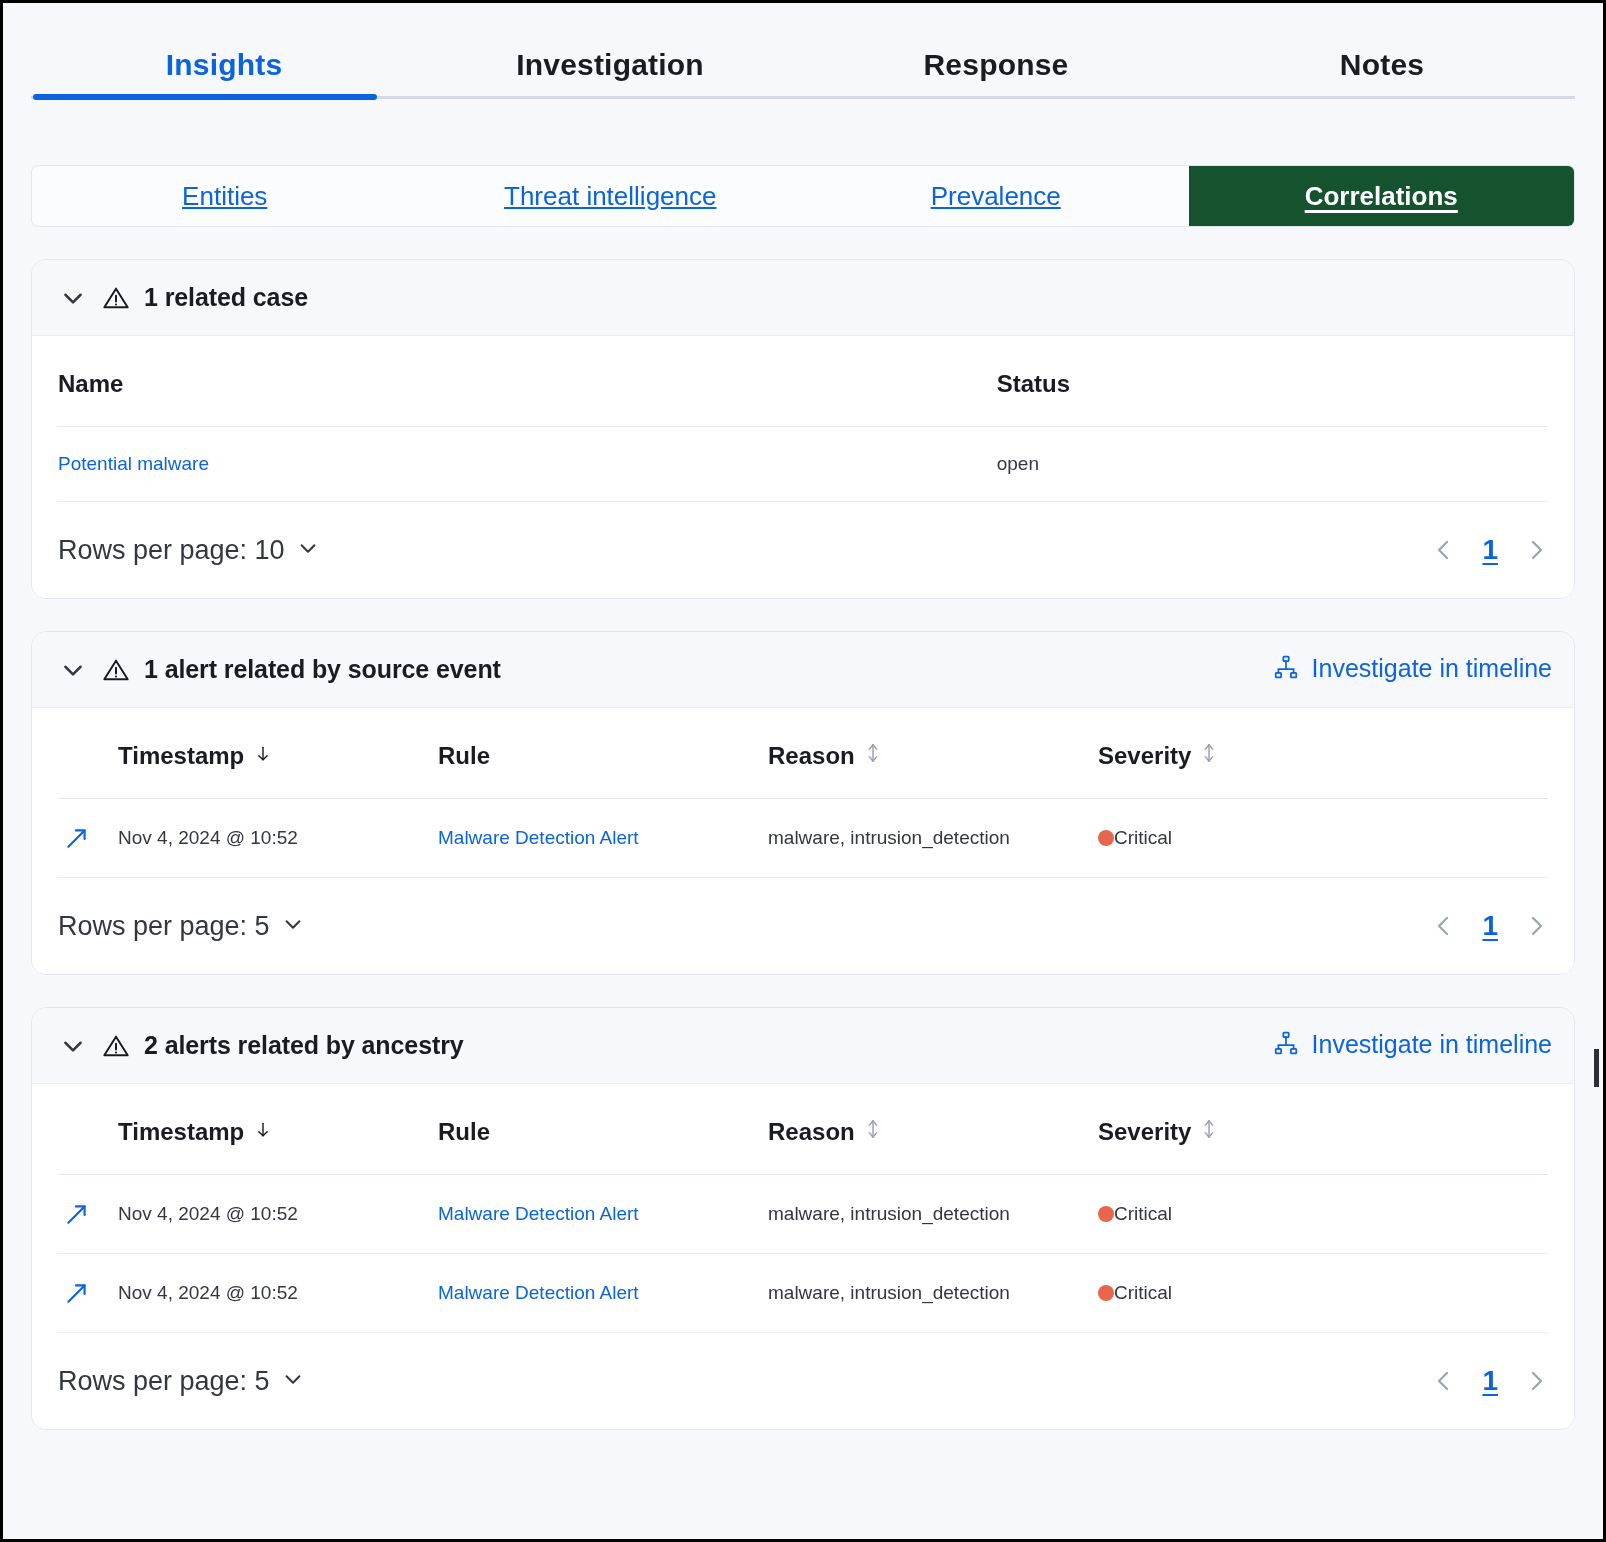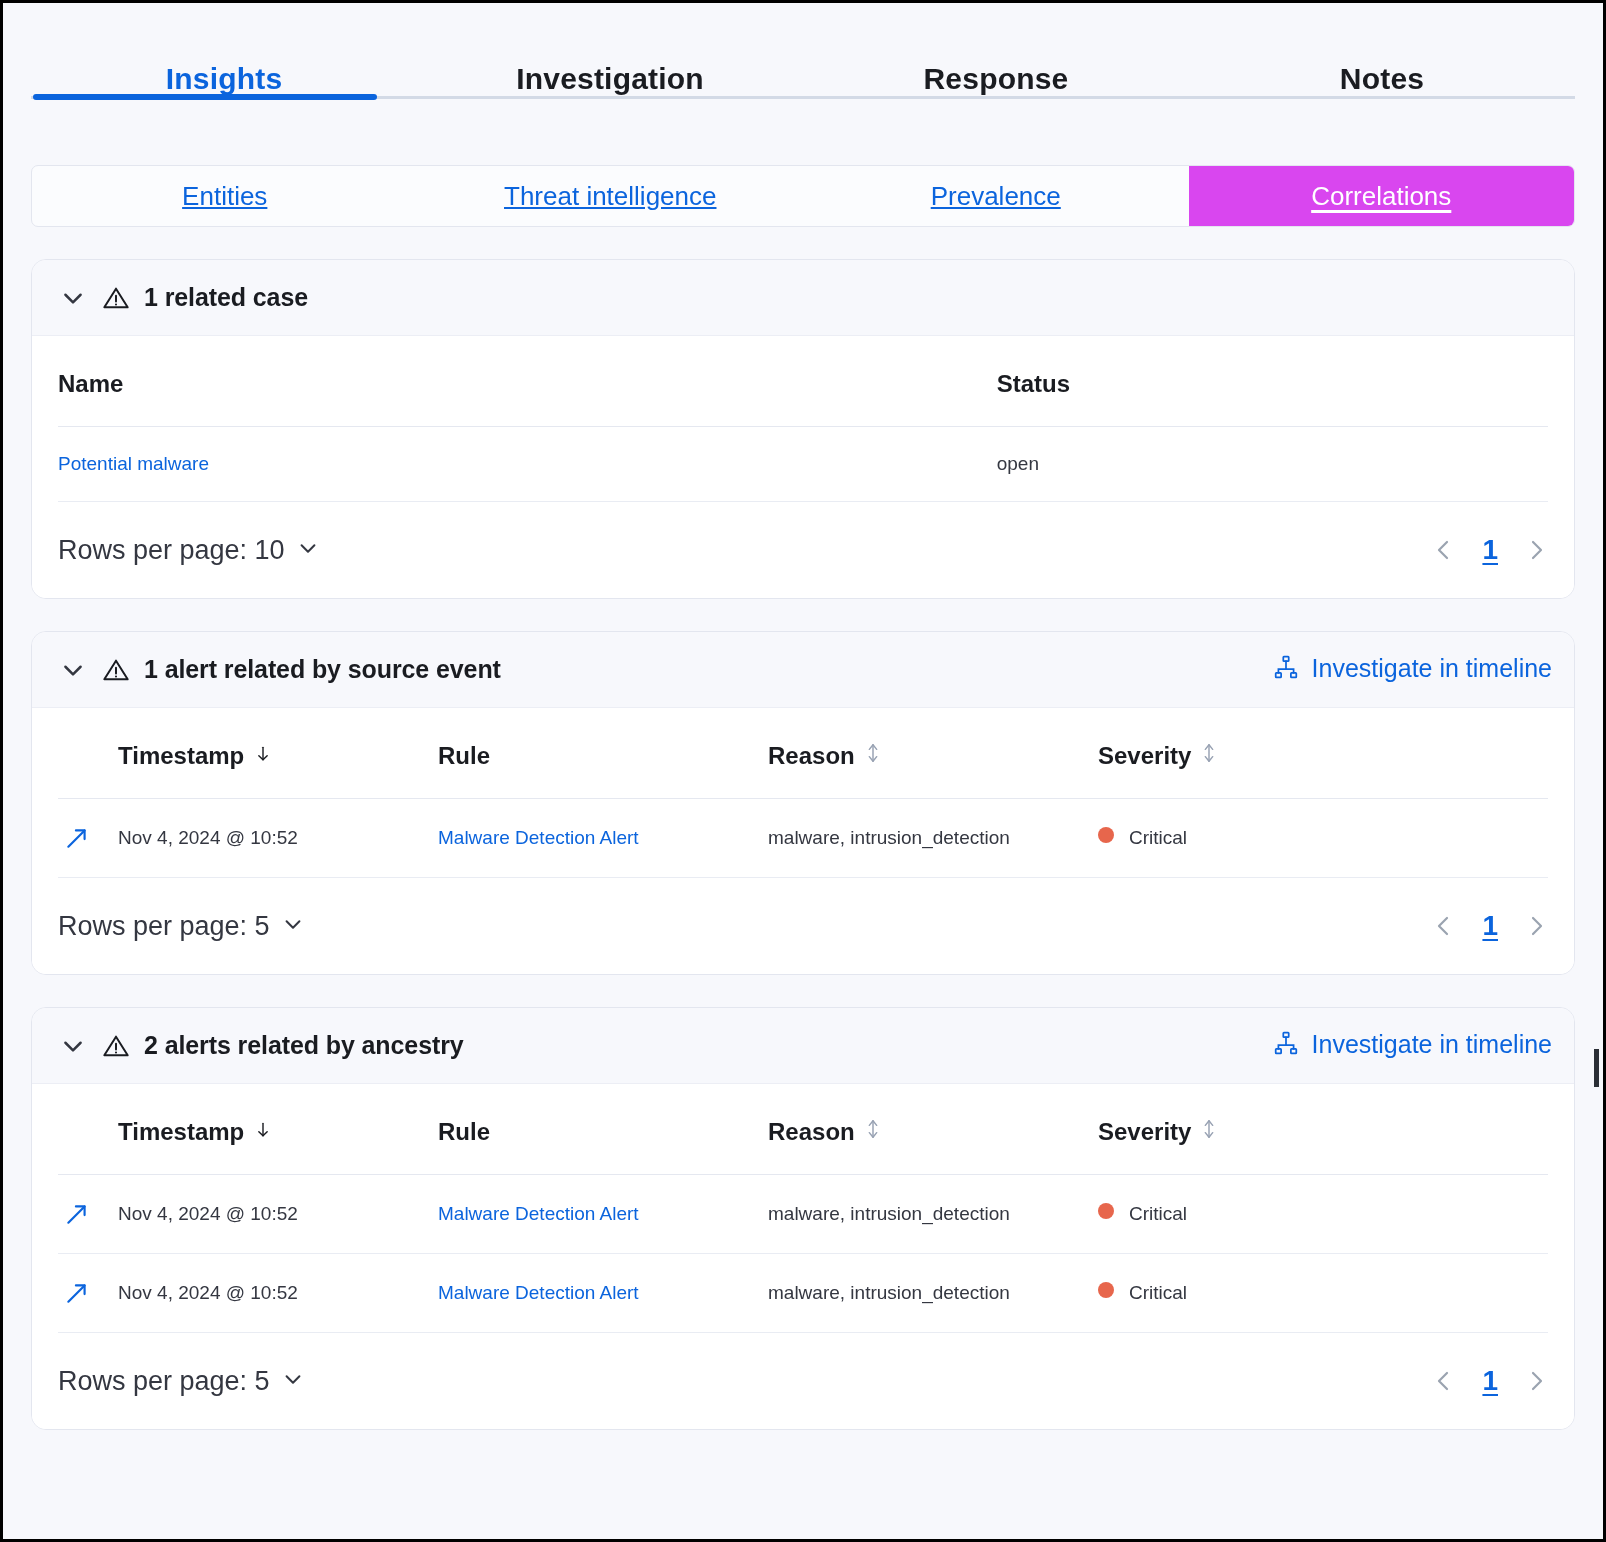--- a/index.html
+++ b/index.html
@@ -21,21 +21,21 @@
     width: 1606px;
     height: 1542px;
     background: #f7f8fc;
     border: 3px solid #000000;
     overflow: hidden;
   }
 
   
   .top-tabs {
     display: flex;
-    padding: 1px 28px;
+    padding: 15px 28px;
     height: 116px;
     align-items: flex-end;
     background: #f7f8fc;
   }
   .top-tab {
     flex: 1 1 0;
     text-align: center;
     font-size: 30px;
     font-weight: 700;
     color: #1a1c21;
@@ -78,23 +78,23 @@
     display: flex;
     align-items: center;
     justify-content: center;
     font-size: 26px;
     color: #0b64dd;
     cursor: pointer;
     background: transparent;
     text-decoration: underline;
   }
   .subtab.active {
-    background: #d946ef;
+    background: #14532d;
     color: #ffffff;
-    font-weight: 400;
+    font-weight: 700;
     text-decoration: underline;
     text-underline-offset: 5px;
     text-decoration-thickness: 3px;
   }
 
   
   .card {
     margin: 32px 28px 0 28px;
     border: 1px solid #e3e6ef;
     border-radius: 15px;
@@ -166,21 +166,21 @@
   .col-exp { width: 60px; }
   .col-ts { width: 320px; }
   .col-rule { width: 330px; }
   .col-reason { width: 330px; }
   .col-sev { width: auto; }
 
   .cell-clip { display: block; overflow: hidden; text-overflow: clip; }
 
   .expand-btn { cursor: pointer; display:flex; align-items:center; padding-left: 6px;}
 
-  .sev-cell { display: flex; align-items: flex-start; gap: 15px; }
+  .sev-cell { display: flex; align-items: center; }
   .sev-dot {
     width: 16px; height: 16px; border-radius: 50%;
     background: #e7664c;
     display: inline-block;
     flex: none;
   }
 
   
   .table-footer {
     display: flex;

